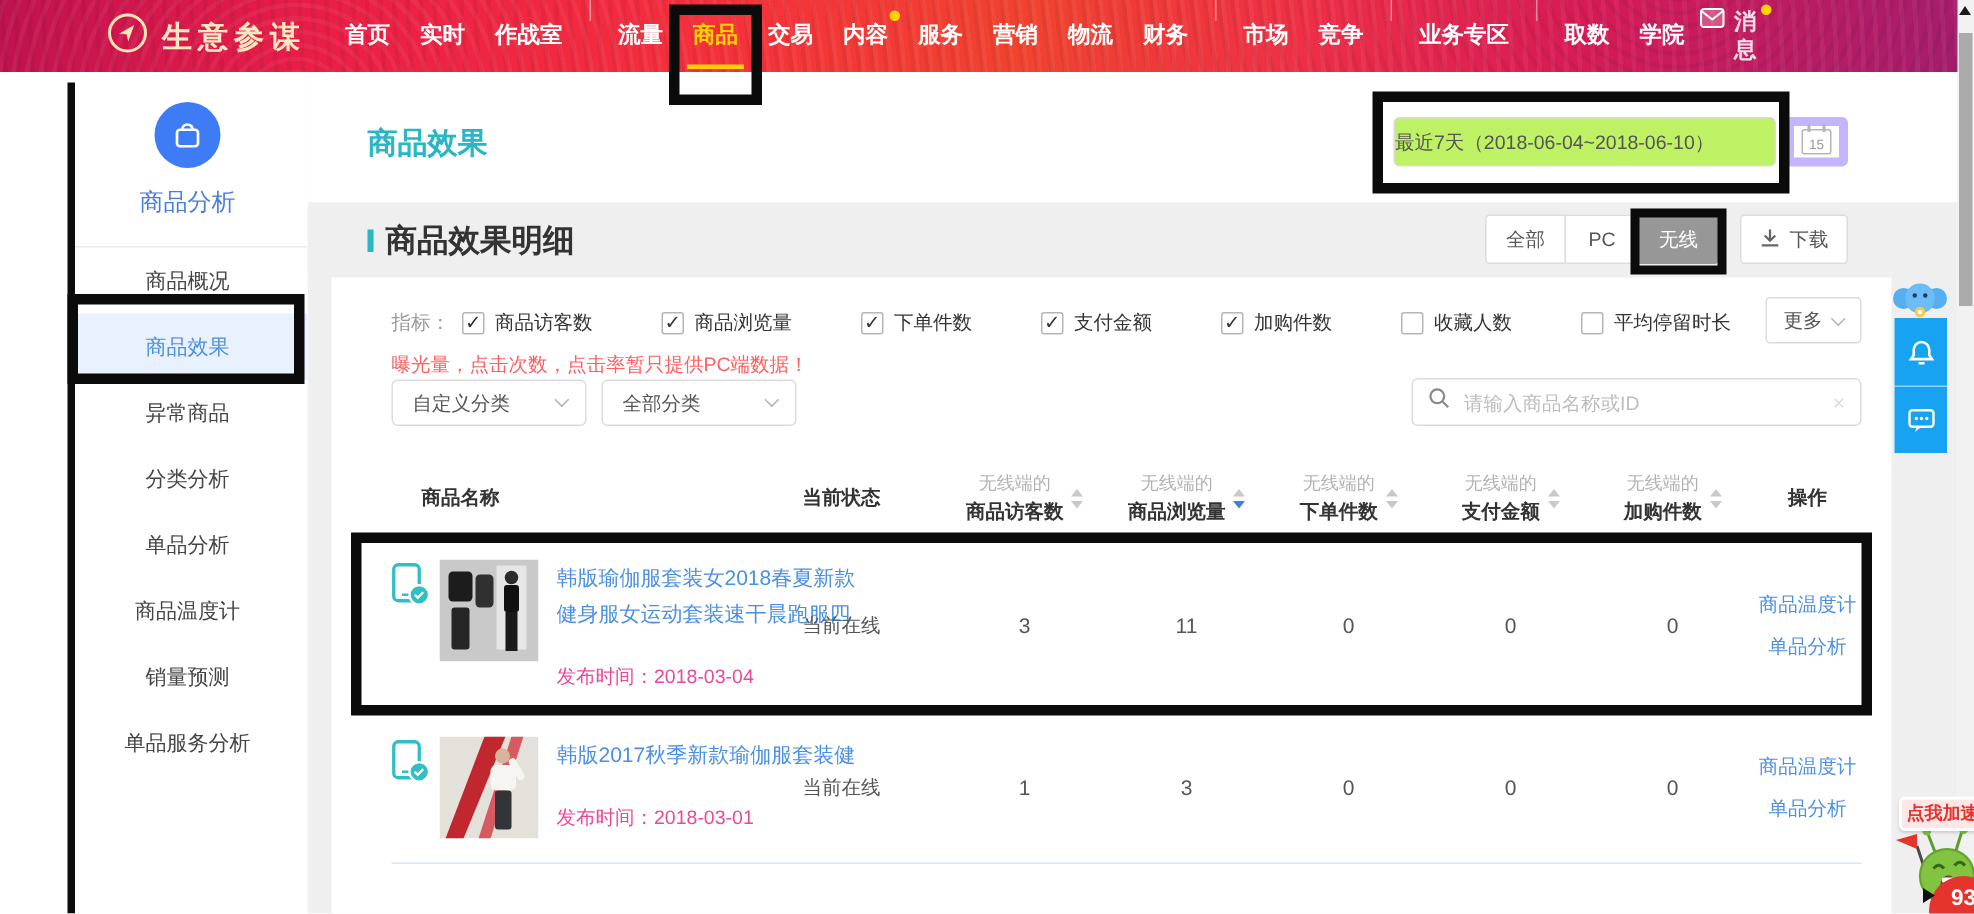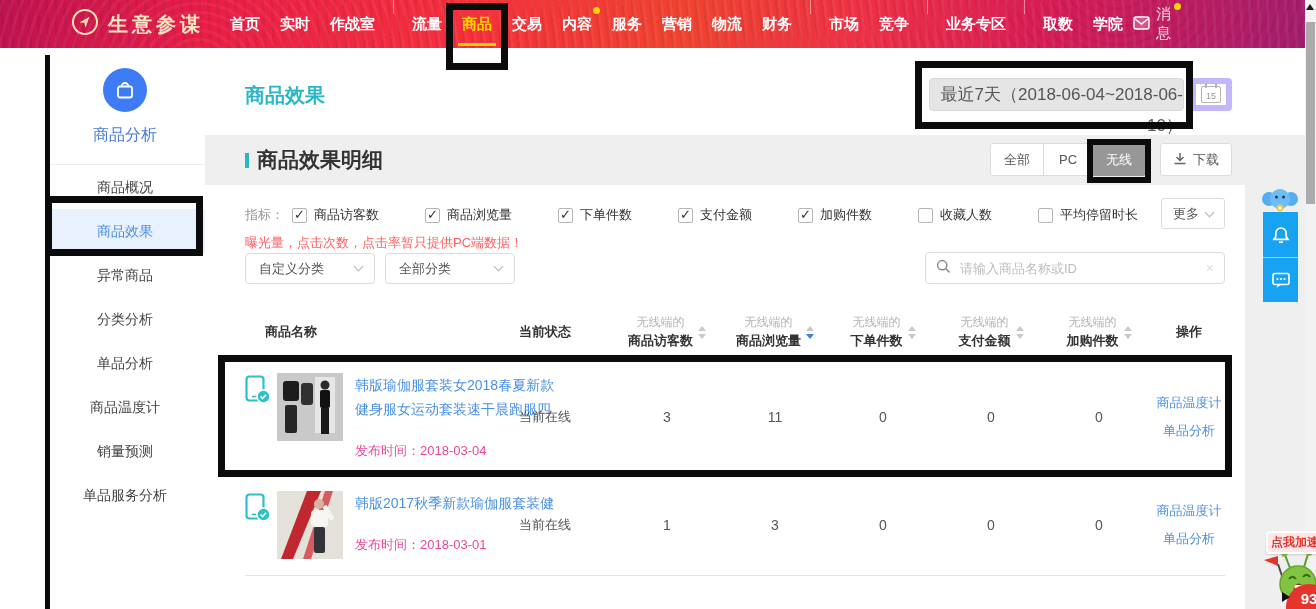--- a/index.html
+++ b/index.html
@@ -17,22 +17,22 @@
     pointer-events:none; }
   .brand { display:flex; align-items:center; gap:8px; margin-right:16px; position:relative; }
   .brand-text { color:#ffe7c2; font-size:20px; font-weight:bold; letter-spacing:4px; white-space:nowrap; }
   .navlist { display:flex; height:48px; }
   .nav-item { position:relative; color:#fff; font-size:15px; font-weight:bold; height:48px; line-height:48px;
     margin:0 10px; white-space:nowrap; cursor:pointer; }
   .nav-item.active { color:#ffd200; }
   .nav-underline { position:absolute; left:-4px; right:-4px; bottom:2px; height:3px; background:#ffd200; }
   .nav-divider { width:1px; height:14px; background:rgba(255,255,255,.45); margin:0 8px; }
   .badge-dot { position:absolute; top:7px; right:-8px; width:7px; height:7px; border-radius:50%; background:#ffd200; }
-  .nav-msg { margin-left:auto; margin-right:205px; display:flex; align-items:center; gap:6px; position:relative;
-    color:rgba(255,255,255,.85); font-size:15px; font-weight:normal; cursor:pointer; }
+  .nav-msg { margin-left:auto; margin-right:205px; display:flex; align-items:flex-start; gap:6px; position:relative;
+    color:rgba(255,255,255,.85); font-size:15px; font-weight:bold; cursor:pointer; }
   .nav-msg .badge-dot { right:-10px; top:-2px; }
 
   
   .anno { position:absolute; border:7px solid #0b0b0b; pointer-events:none; z-index:60; }
 
   
   .sidebar { position:absolute; left:45px; top:48px; width:160px; height:561px; background:#fff; z-index:2; }
   .side-head { text-align:center; padding-top:20px; }
   .icon-circle { width:44px; height:44px; border-radius:50%; background:#3e7cf6; margin:0 auto;
     display:flex; align-items:center; justify-content:center; }
@@ -41,42 +41,42 @@
   .side-item { height:44px; line-height:44px; text-align:center; font-size:14px; color:#444; cursor:pointer; }
   .side-item.active { background:#e8f1fd; color:#4a90e2; position:relative; }
   .left-line { position:absolute; left:45px; top:55px; width:5px; height:554px; background:#0b0b0b; z-index:55; }
 
   
   .main { position:absolute; left:205px; top:48px; width:1100px; height:561px; background:#efeff0; }
   .title-band { position:absolute; left:0; top:0; width:100%; height:87px; background:#fff; }
   .page-title { position:absolute; left:40px; top:34px; font-size:20px; font-weight:bold; color:#2ab6c5; }
   .date-wrap { position:absolute; right:73px; top:30px; display:flex; gap:6px; }
   .date-input { position:relative; width:255px; height:33px; line-height:31px; border:1px solid #d9d9d9; border-radius:4px;
-    background:#e5e5e5; text-align:right; font-size:17px; color:#555; cursor:pointer; }
+    background:#bef264; text-align:left; font-size:13px; color:#555; cursor:pointer; }
   .cal-btn { width:42px; height:33px; border:6px solid #c4b5fd; border-radius:4px; background:#fff; cursor:pointer;
     display:flex; align-items:center; justify-content:center; }
   .cal { width:20px; height:17px; border:1px solid #b5b5b5; border-radius:2px; position:relative; }
   .cal::before, .cal::after { content:""; position:absolute; top:-4px; width:2px; height:5px; background:#b5b5b5; }
   .cal::before { left:3px; } .cal::after { right:3px; }
   .cal b { display:block; font-size:9px; color:#999; text-align:center; margin-top:4px; font-weight:normal; }
 
   .section-band { position:absolute; left:0; top:87px; width:100%; height:50px; background:#efeff0;
     display:flex; align-items:center; padding-left:40px; }
   .sec-bar { width:4px; height:15px; background:#2ab6c5; margin-right:8px; }
   .sec-title { font-size:21px; font-weight:bold; color:#333; }
   .sec-controls { position:absolute; right:73px; top:8px; display:flex; align-items:center; }
   .ch-btn { min-width:50px; padding:0 13px; height:33px; line-height:31px; background:#fff; border:1px solid #dcdcdc;
     font-size:13px; color:#555; text-align:center; margin-left:-1px; cursor:pointer; }
   .ch-btn:first-child { border-radius:3px 0 0 3px; margin-left:16px; }
   .ch-btn.last { border-radius:0 3px 3px 0; }
   .ch-btn.active { background:#979797; border-color:#979797; color:#fff; position:relative; }
   .dl-btn { height:33px; margin-left:14px; padding:0 12px; border:1px solid #dcdcdc; border-radius:3px; background:#fff;
     font-size:13px; color:#555; display:flex; align-items:center; gap:6px; cursor:pointer; }
 
-  .content { position:absolute; left:0; top:137px; width:1040px; height:424px; background:#fff;
+  .content { position:absolute; left:16px; top:137px; width:1040px; height:424px; background:#fff;
     padding:0 20px 0 40px; }
 
   .metrics-row { position:relative; padding-top:15px; display:flex; align-items:center; height:45px; }
   .metrics-label { font-size:13px; color:#999; margin-right:8px; }
   .m-item { display:flex; align-items:center; gap:7px; margin-right:46px; cursor:pointer; }
   .m-item span { font-size:13px; color:#333; }
   .cb { width:15px; height:15px; border:1px solid #b5b5b5; border-radius:2px; background:#fff; position:relative; }
   .cb.checked::after { content:"✓"; position:absolute; left:1px; top:-2px; font-size:13px; font-weight:bold; color:#333; }
   .more-btn { position:absolute; right:0; top:13px; width:64px; height:31px; border:1px solid #dcdcdc; border-radius:3px;
     background:#fff; display:flex; align-items:center; justify-content:center; gap:7px; font-size:13px; color:#555; cursor:pointer; }

